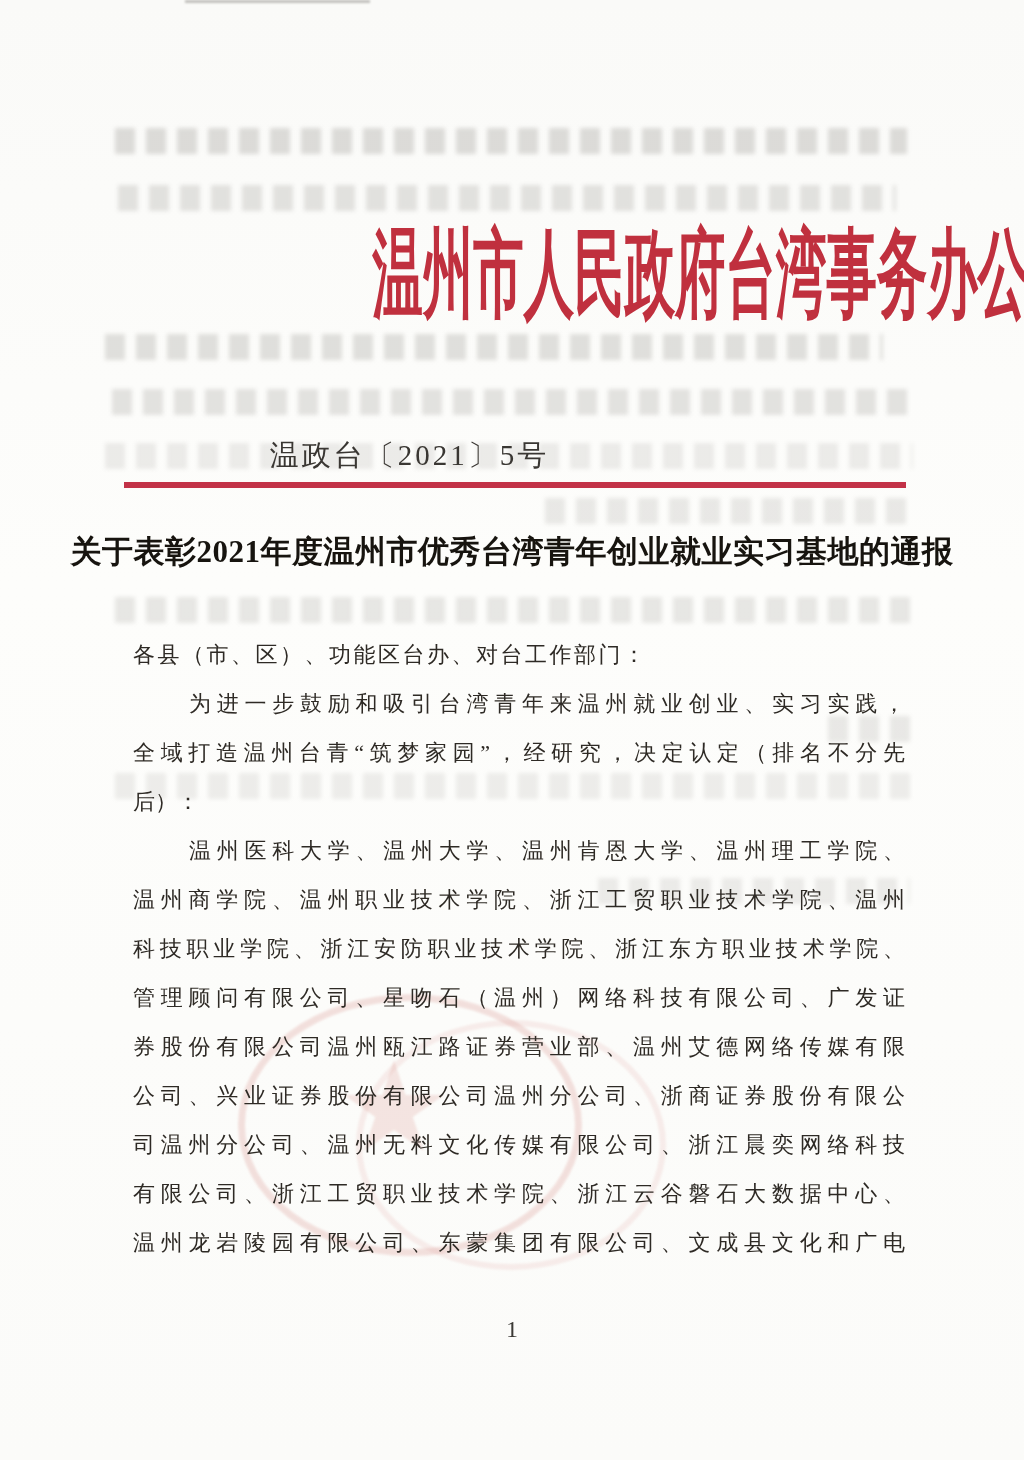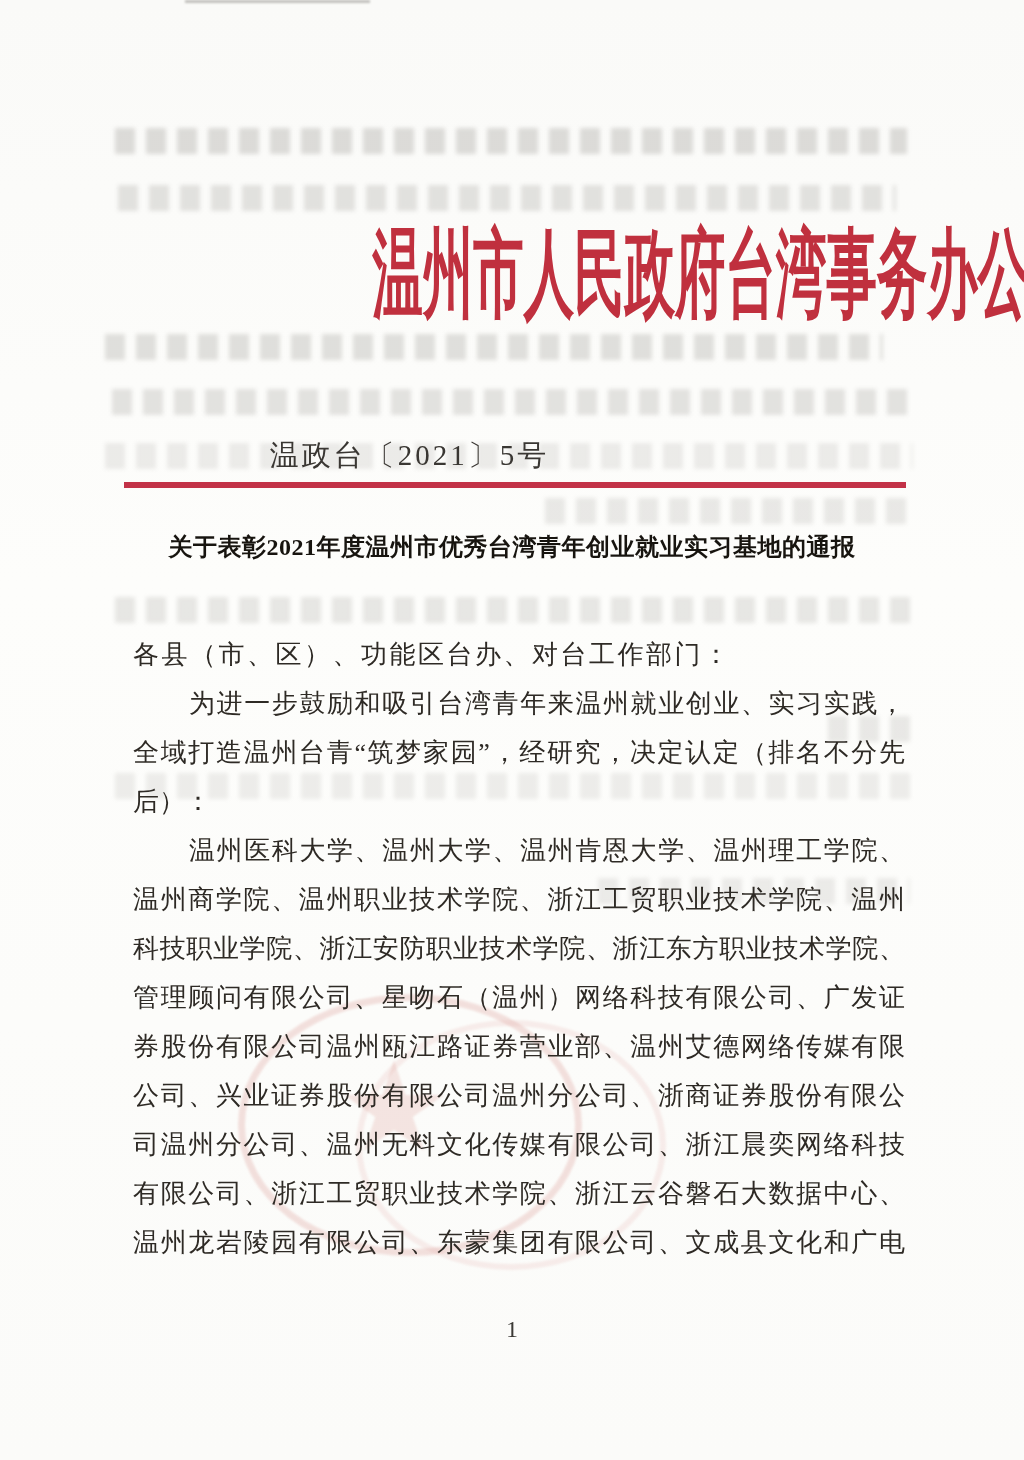--- a/index.html
+++ b/index.html
@@ -34,26 +34,26 @@
   .doc-number{
     position:absolute;top:436px;left:0;width:819px;
     text-align:center;font-size:29px;letter-spacing:3px;color:#3a3733;
   }
   .red-rule{
     position:absolute;top:482px;left:124px;width:782px;height:6px;
     background:var(--rule_red,#c23247);
   }
   .doc-title{
     position:absolute;top:531px;left:60px;width:904px;
-    text-align:center;font-size:24px;font-weight:bold;color:#17140f;
+    text-align:center;font-size:31px;font-weight:bold;color:#17140f;
     letter-spacing:0.5px;white-space:nowrap;
   }
   .body-block{
     position:absolute;top:630px;left:133px;width:772px;
-    font-size:26px;color:#2e2a25;
+    font-size:22px;color:#2e2a25;
   }
   .line{
     line-height:49px;height:49px;overflow:hidden;
     word-break:break-all;
   }
   .jl{text-align:justify;text-align-last:justify;}
   .ind{padding-left:56px;}
   .sal{letter-spacing:2.5px;}
   .page-number{
     position:absolute;top:1316px;left:0;width:1024px;

